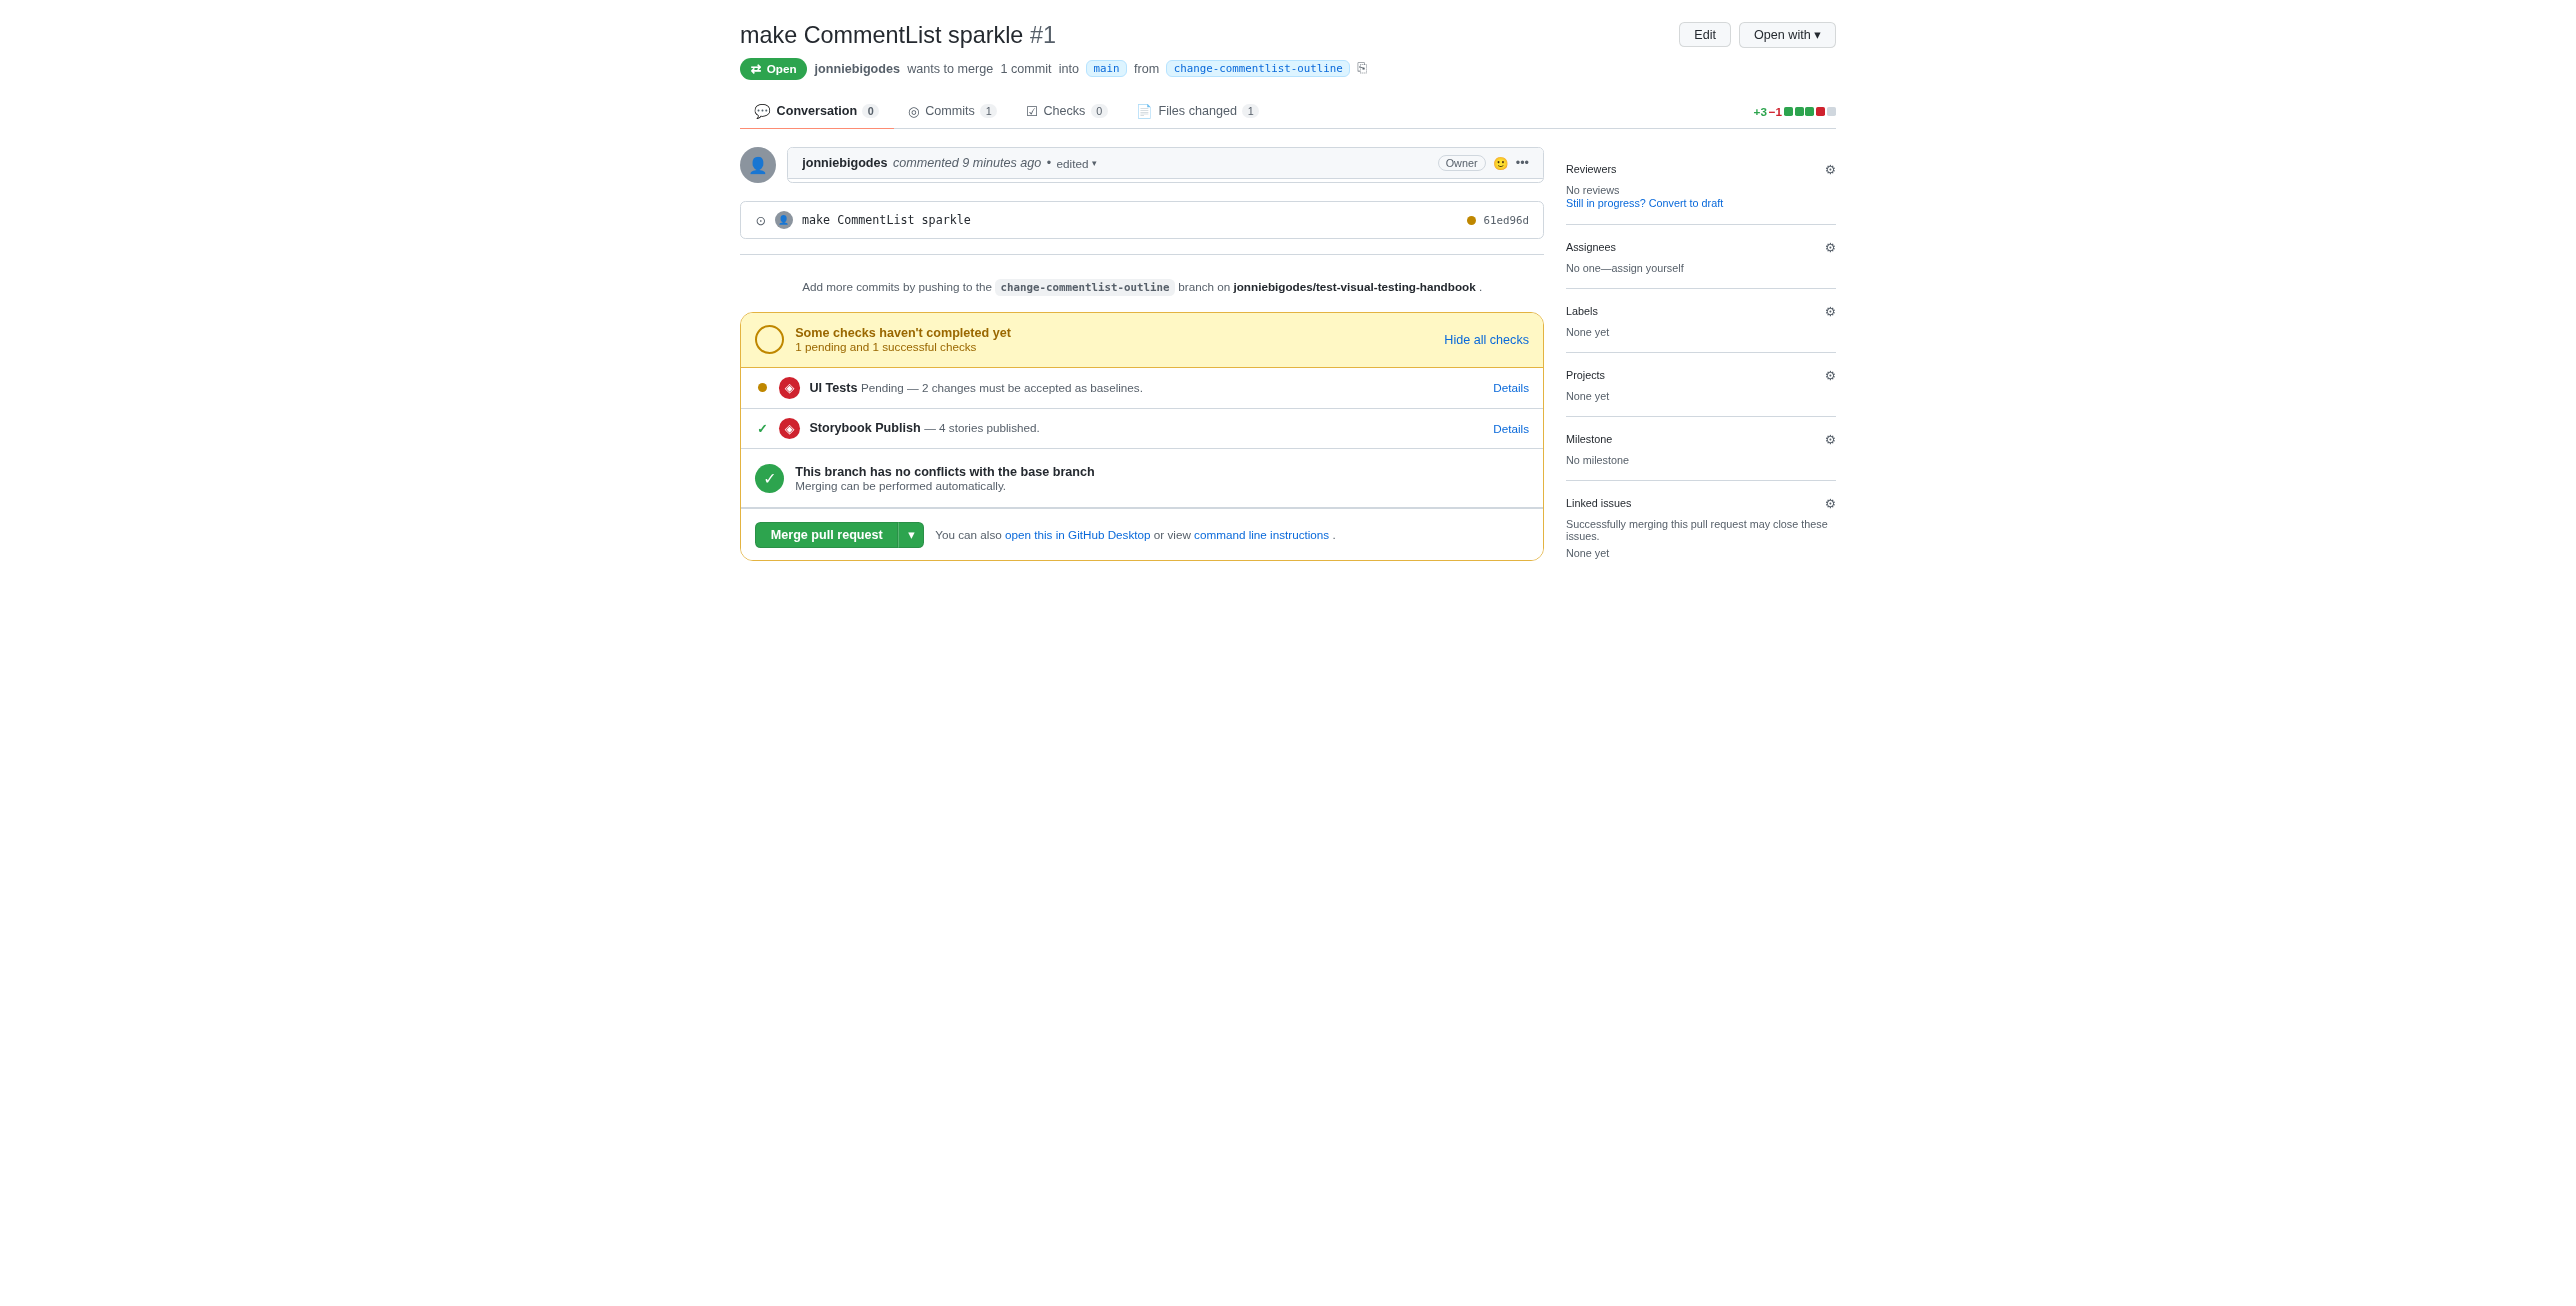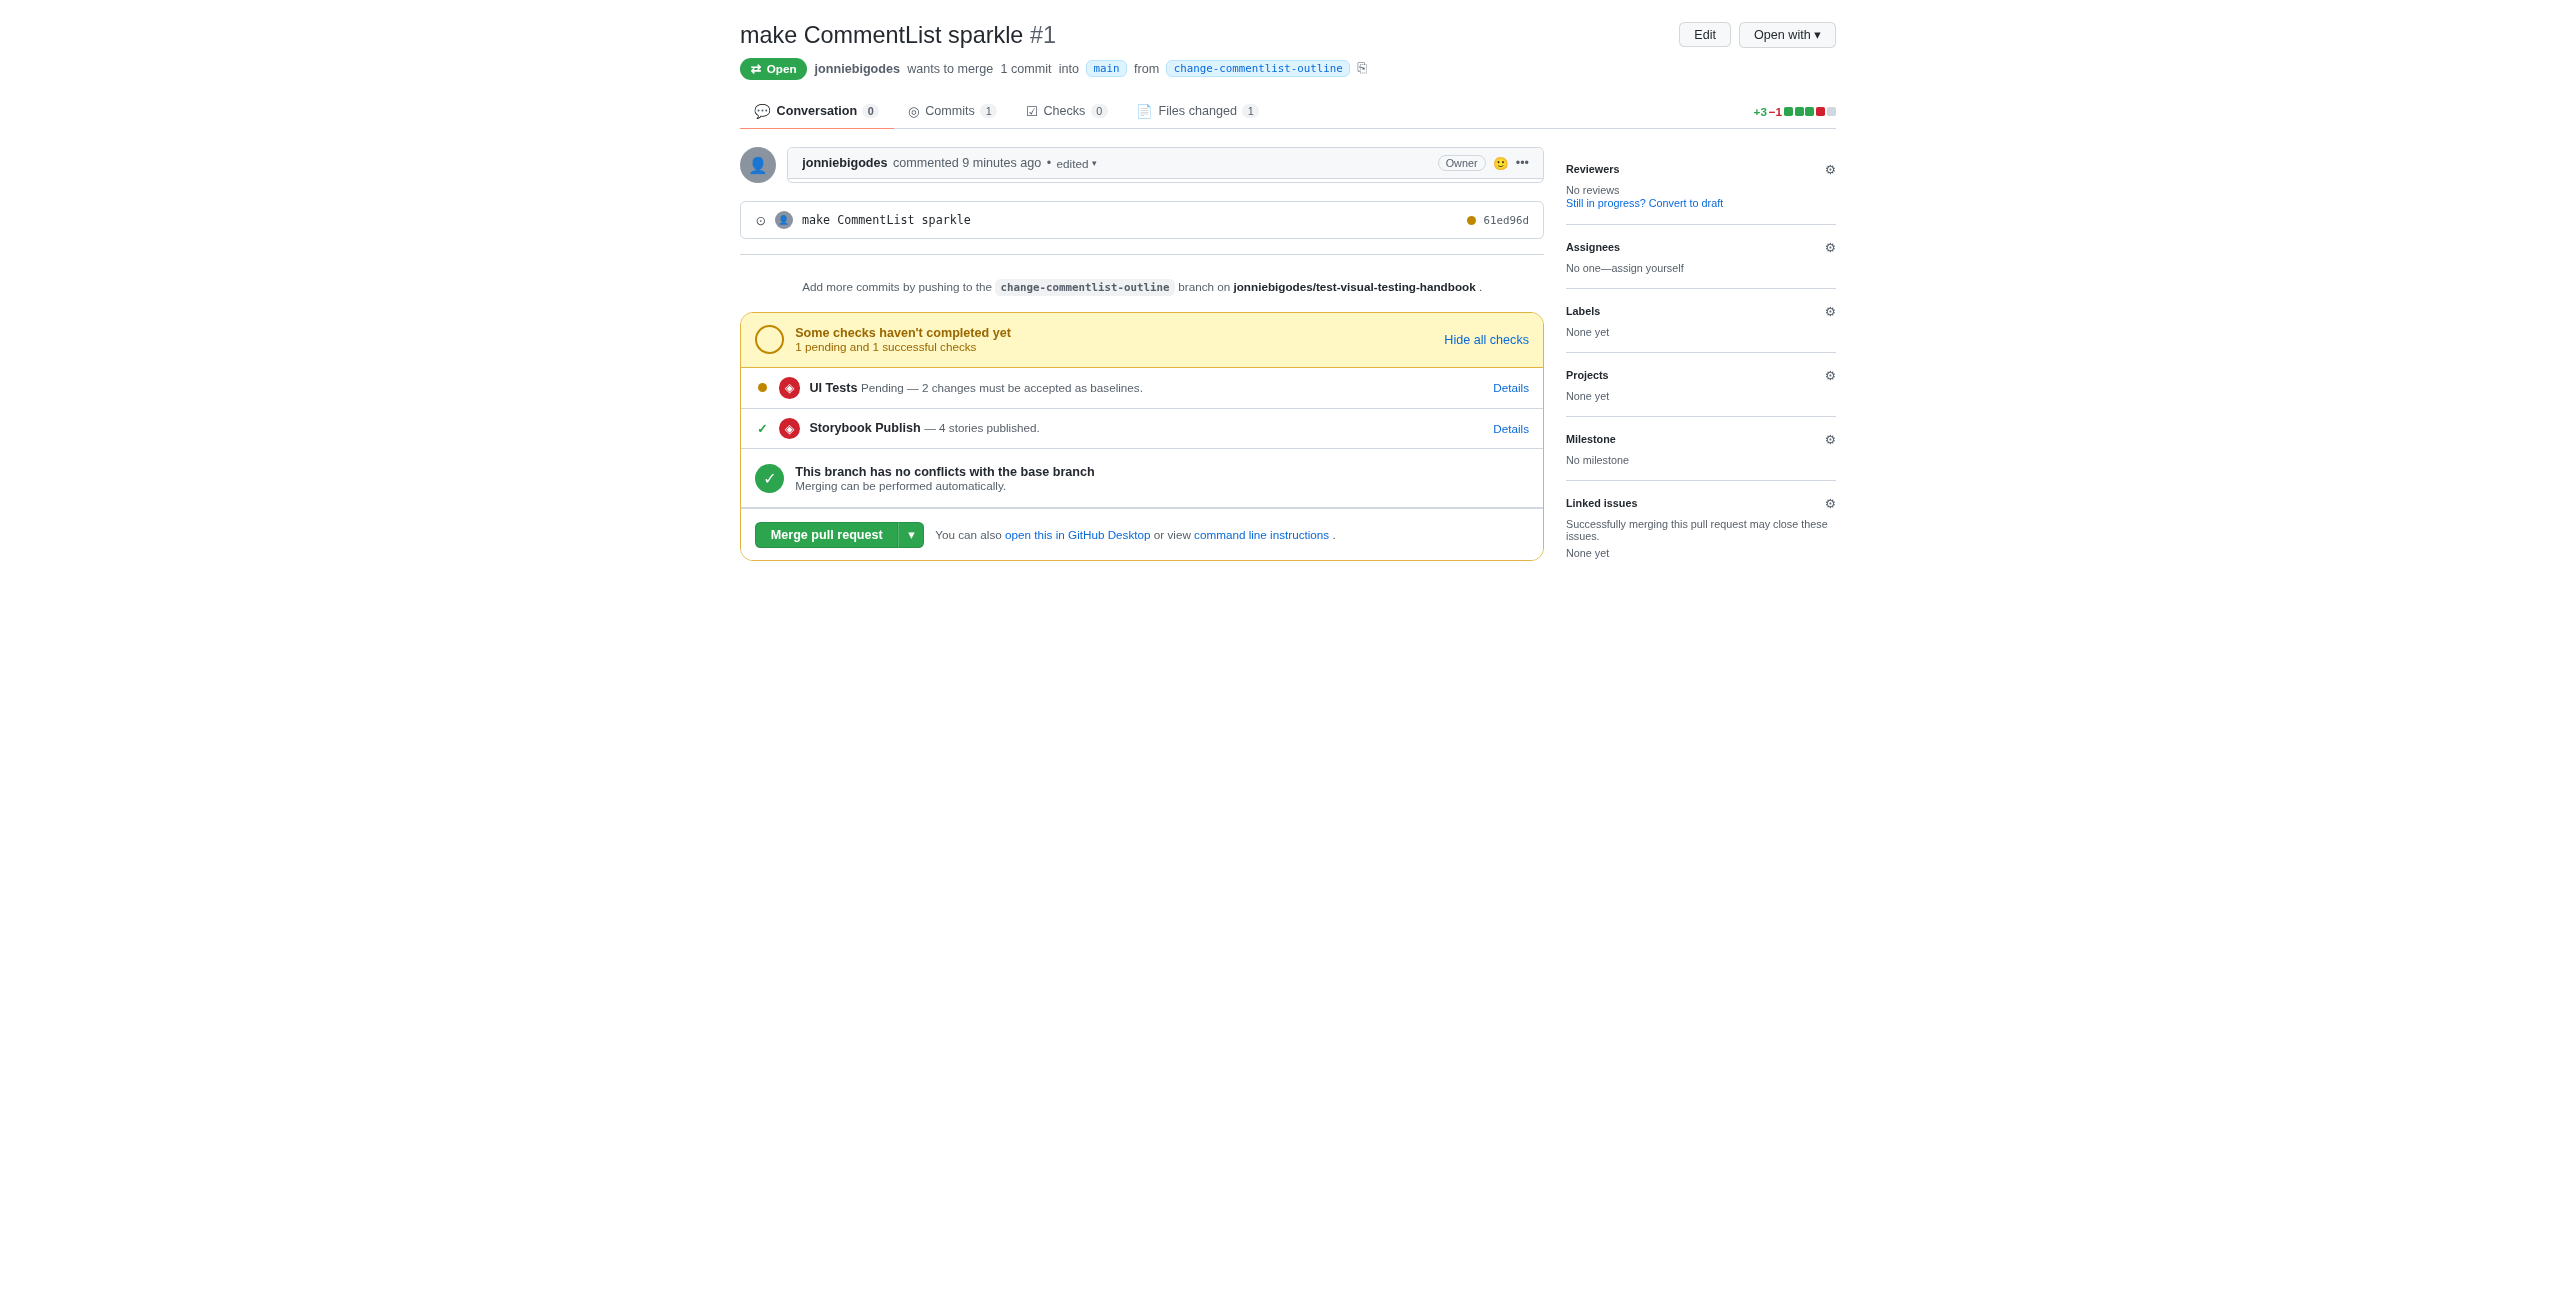--- a/index.html
+++ b/index.html
@@ -42,21 +42,21 @@
     .main-layout { display: flex; gap: 21.6px; }
     .main-content { flex: 1; min-width: 0; }
     .sidebar { width: 270px; flex-shrink: 0; }
 
     
     .comment-container { display: flex; gap: 10.8px; margin-bottom: 18px; }
     .comment-box { flex: 1; border: 0.9px solid #d0d7de; border-radius: 5.4px; overflow: hidden; }
     .comment-header { display: flex; align-items: center; justify-content: space-between; padding: 7.2px 14.4px; background: #f6f8fa; border-bottom: 0.9px solid #d0d7de; }
     .comment-header-left { display: flex; align-items: center; gap: 5.4px; font-size: 12.6px; }
     .comment-author { font-weight: 600; color: #24292f; }
-    .comment-time { color: #57606a; }
+    .comment-time { color: #57606a; font-style: italic; }
     .comment-edited { display: flex; align-items: center; gap: 3.6px; color: #57606a; font-size: 11.7px; justify-content: flex-end; }
     .comment-edited .chevron { font-size: 9px; }
     .comment-header-right { display: flex; align-items: center; gap: 7.2px; }
     .owner-badge { border: 0.9px solid #d0d7de; border-radius: 18px; padding: 0.9px 7.2px; font-size: 10.8px; color: #57606a; }
     .comment-body { padding: 14.4px; font-size: 12.6px; color: #24292f; }
 
     
     .commit-row { display: flex; align-items: center; justify-content: space-between; padding: 9px 14.4px; margin: 7.2px 0; background: #fff; border: 0.9px solid #d0d7de; border-radius: 5.4px; }
     .commit-left { display: flex; align-items: center; gap: 9px; }
     .commit-graph-icon { color: #57606a; font-size: 12.6px; }
@@ -94,21 +94,21 @@
     .merge-actions-row { display: flex; align-items: center; gap: 10.8px; padding: 12.6px 14.4px; background: #fff; }
     .btn-merge { background: #2da44e; color: #fff; border: 0.9px solid rgba(27,31,36,0.15); border-radius: 5.4px 0 0 5.4px; padding: 4.5px 14.4px; font-size: 12.6px; cursor: pointer; font-weight: 600; }
     .btn-merge-arrow { background: #2da44e; color: #fff; border: 0.9px solid rgba(27,31,36,0.15); border-radius: 0 5.4px 5.4px 0; padding: 4.5px 9px; font-size: 12.6px; cursor: pointer; border-left: 0.9px solid rgba(255,255,255,0.2); }
     .merge-also { font-size: 11.7px; color: #57606a; }
     .merge-also a { color: #0969da; cursor: pointer; text-decoration: none; }
 
     
     .sidebar-section { padding: 14.4px 0; border-bottom: 0.9px solid #d0d7de; }
     .sidebar-section:last-child { border-bottom: none; }
     .sidebar-section-header { display: flex; align-items: center; justify-content: space-between; margin-bottom: 7.2px; }
-    .sidebar-section-title { font-size: 10.8px; font-weight: 700; color: #24292f; }
+    .sidebar-section-title { font-size: 10.8px; font-weight: 400; color: #24292f; }
     .sidebar-gear { color: #57606a; font-size: 12.6px; cursor: pointer; }
     .sidebar-value { font-size: 10.8px; color: #57606a; }
     .sidebar-link { font-size: 10.8px; color: #0969da; cursor: pointer; text-decoration: none; }
 
     
     .checks-outer { border: 0.9px solid #e3b341; border-radius: 13px; overflow: hidden; }
     .checks-items-container { background: #fff; }
 
     .divider { border: none; border-top: 0.9px solid #d0d7de; margin: 14.4px 0; }
 

